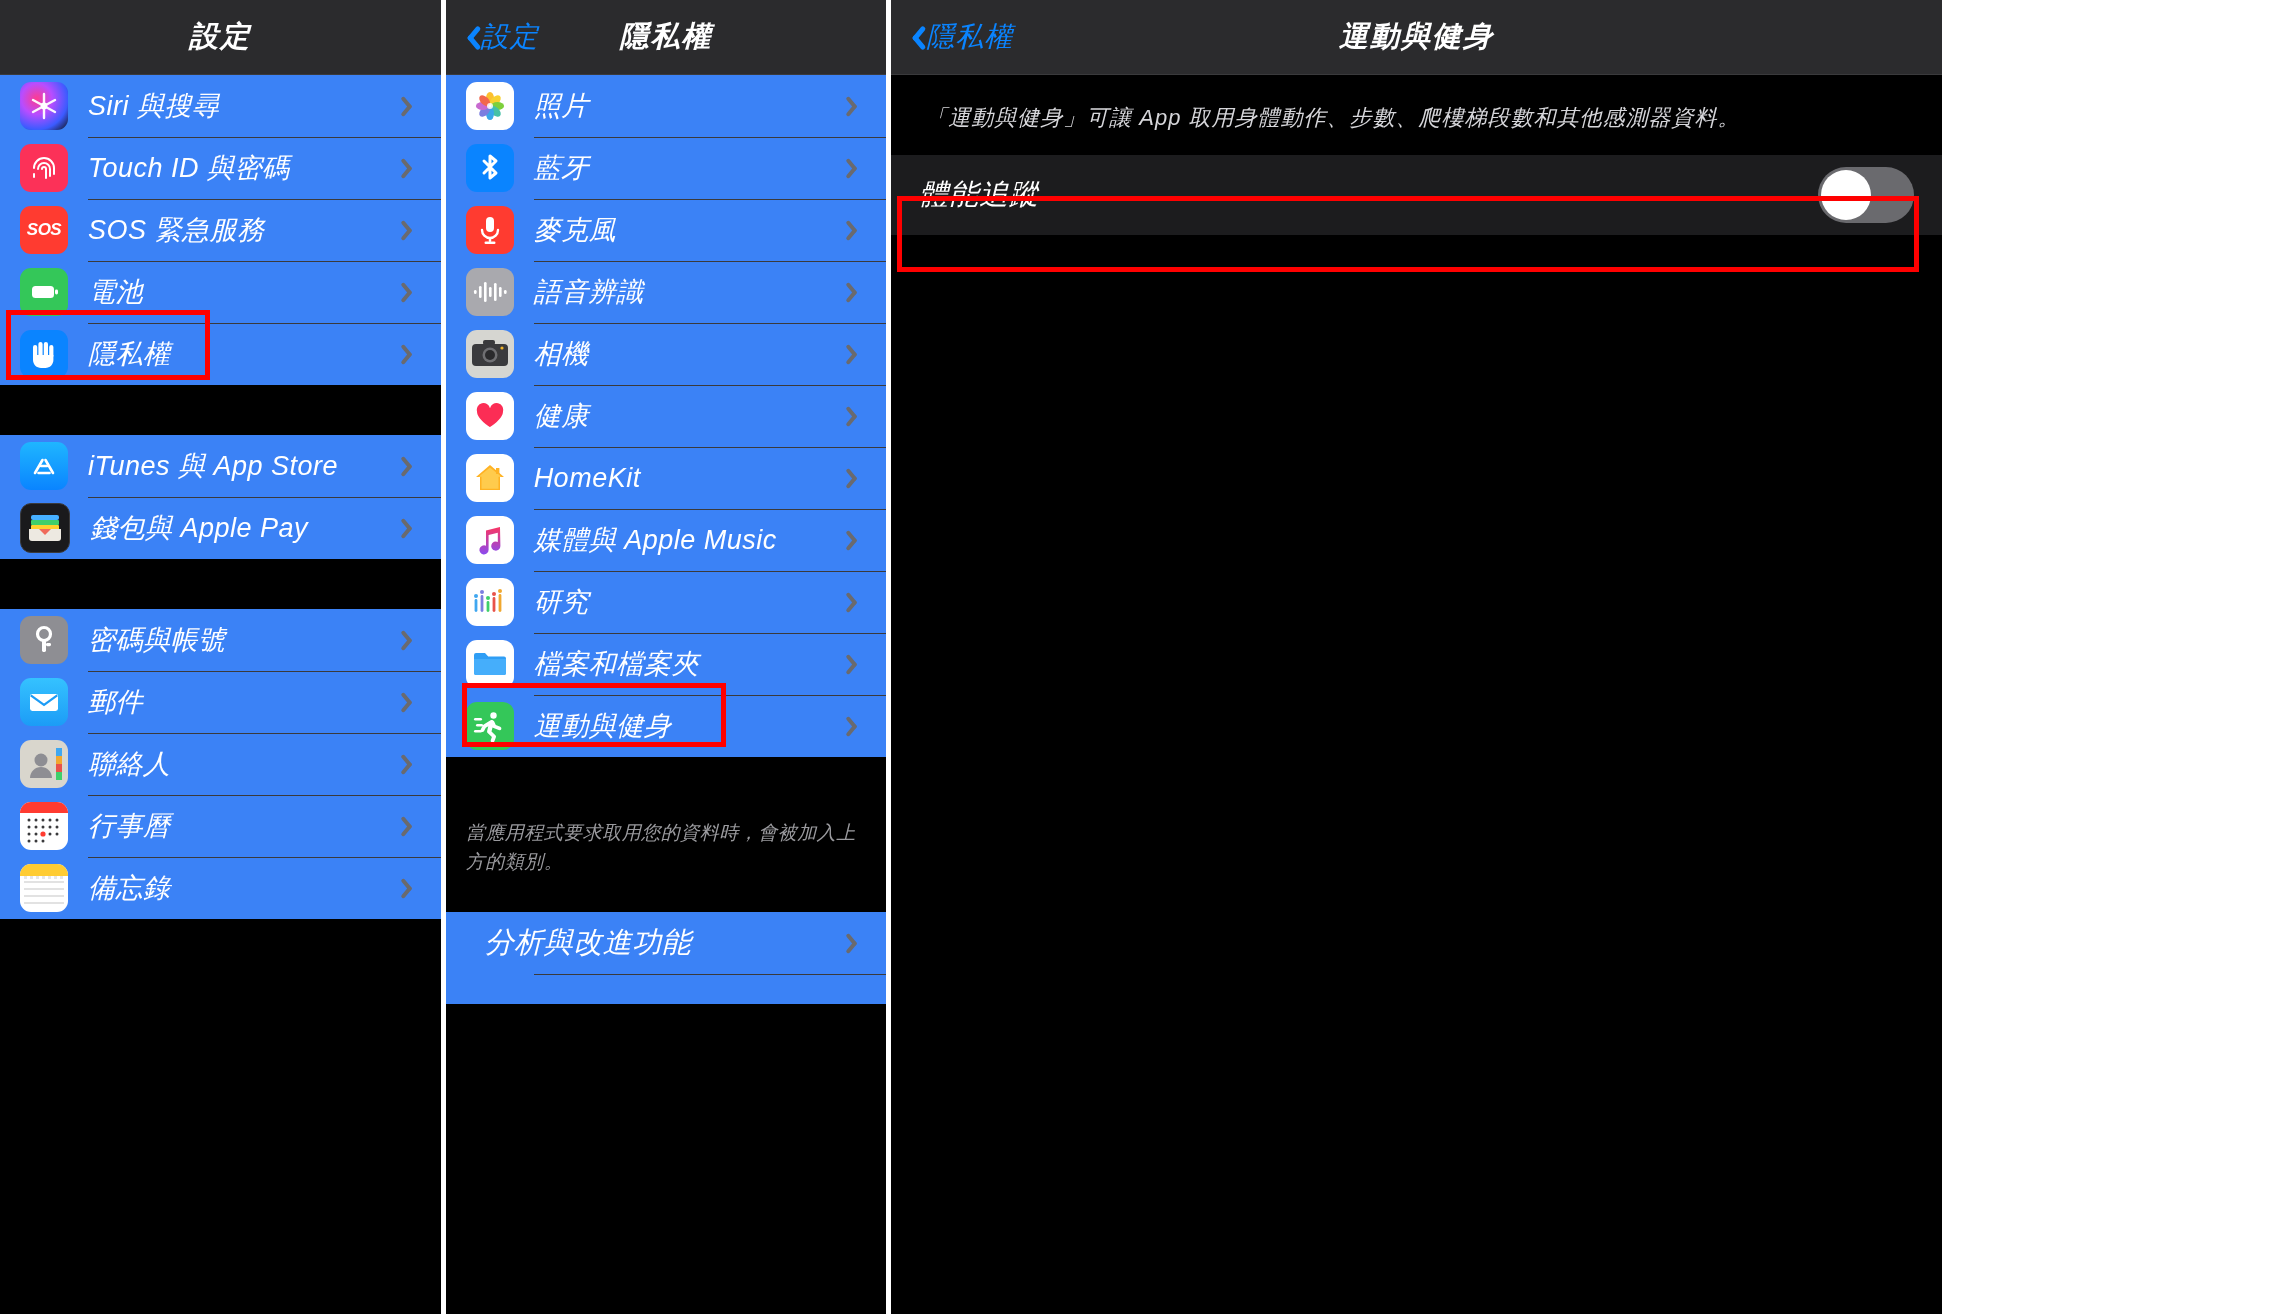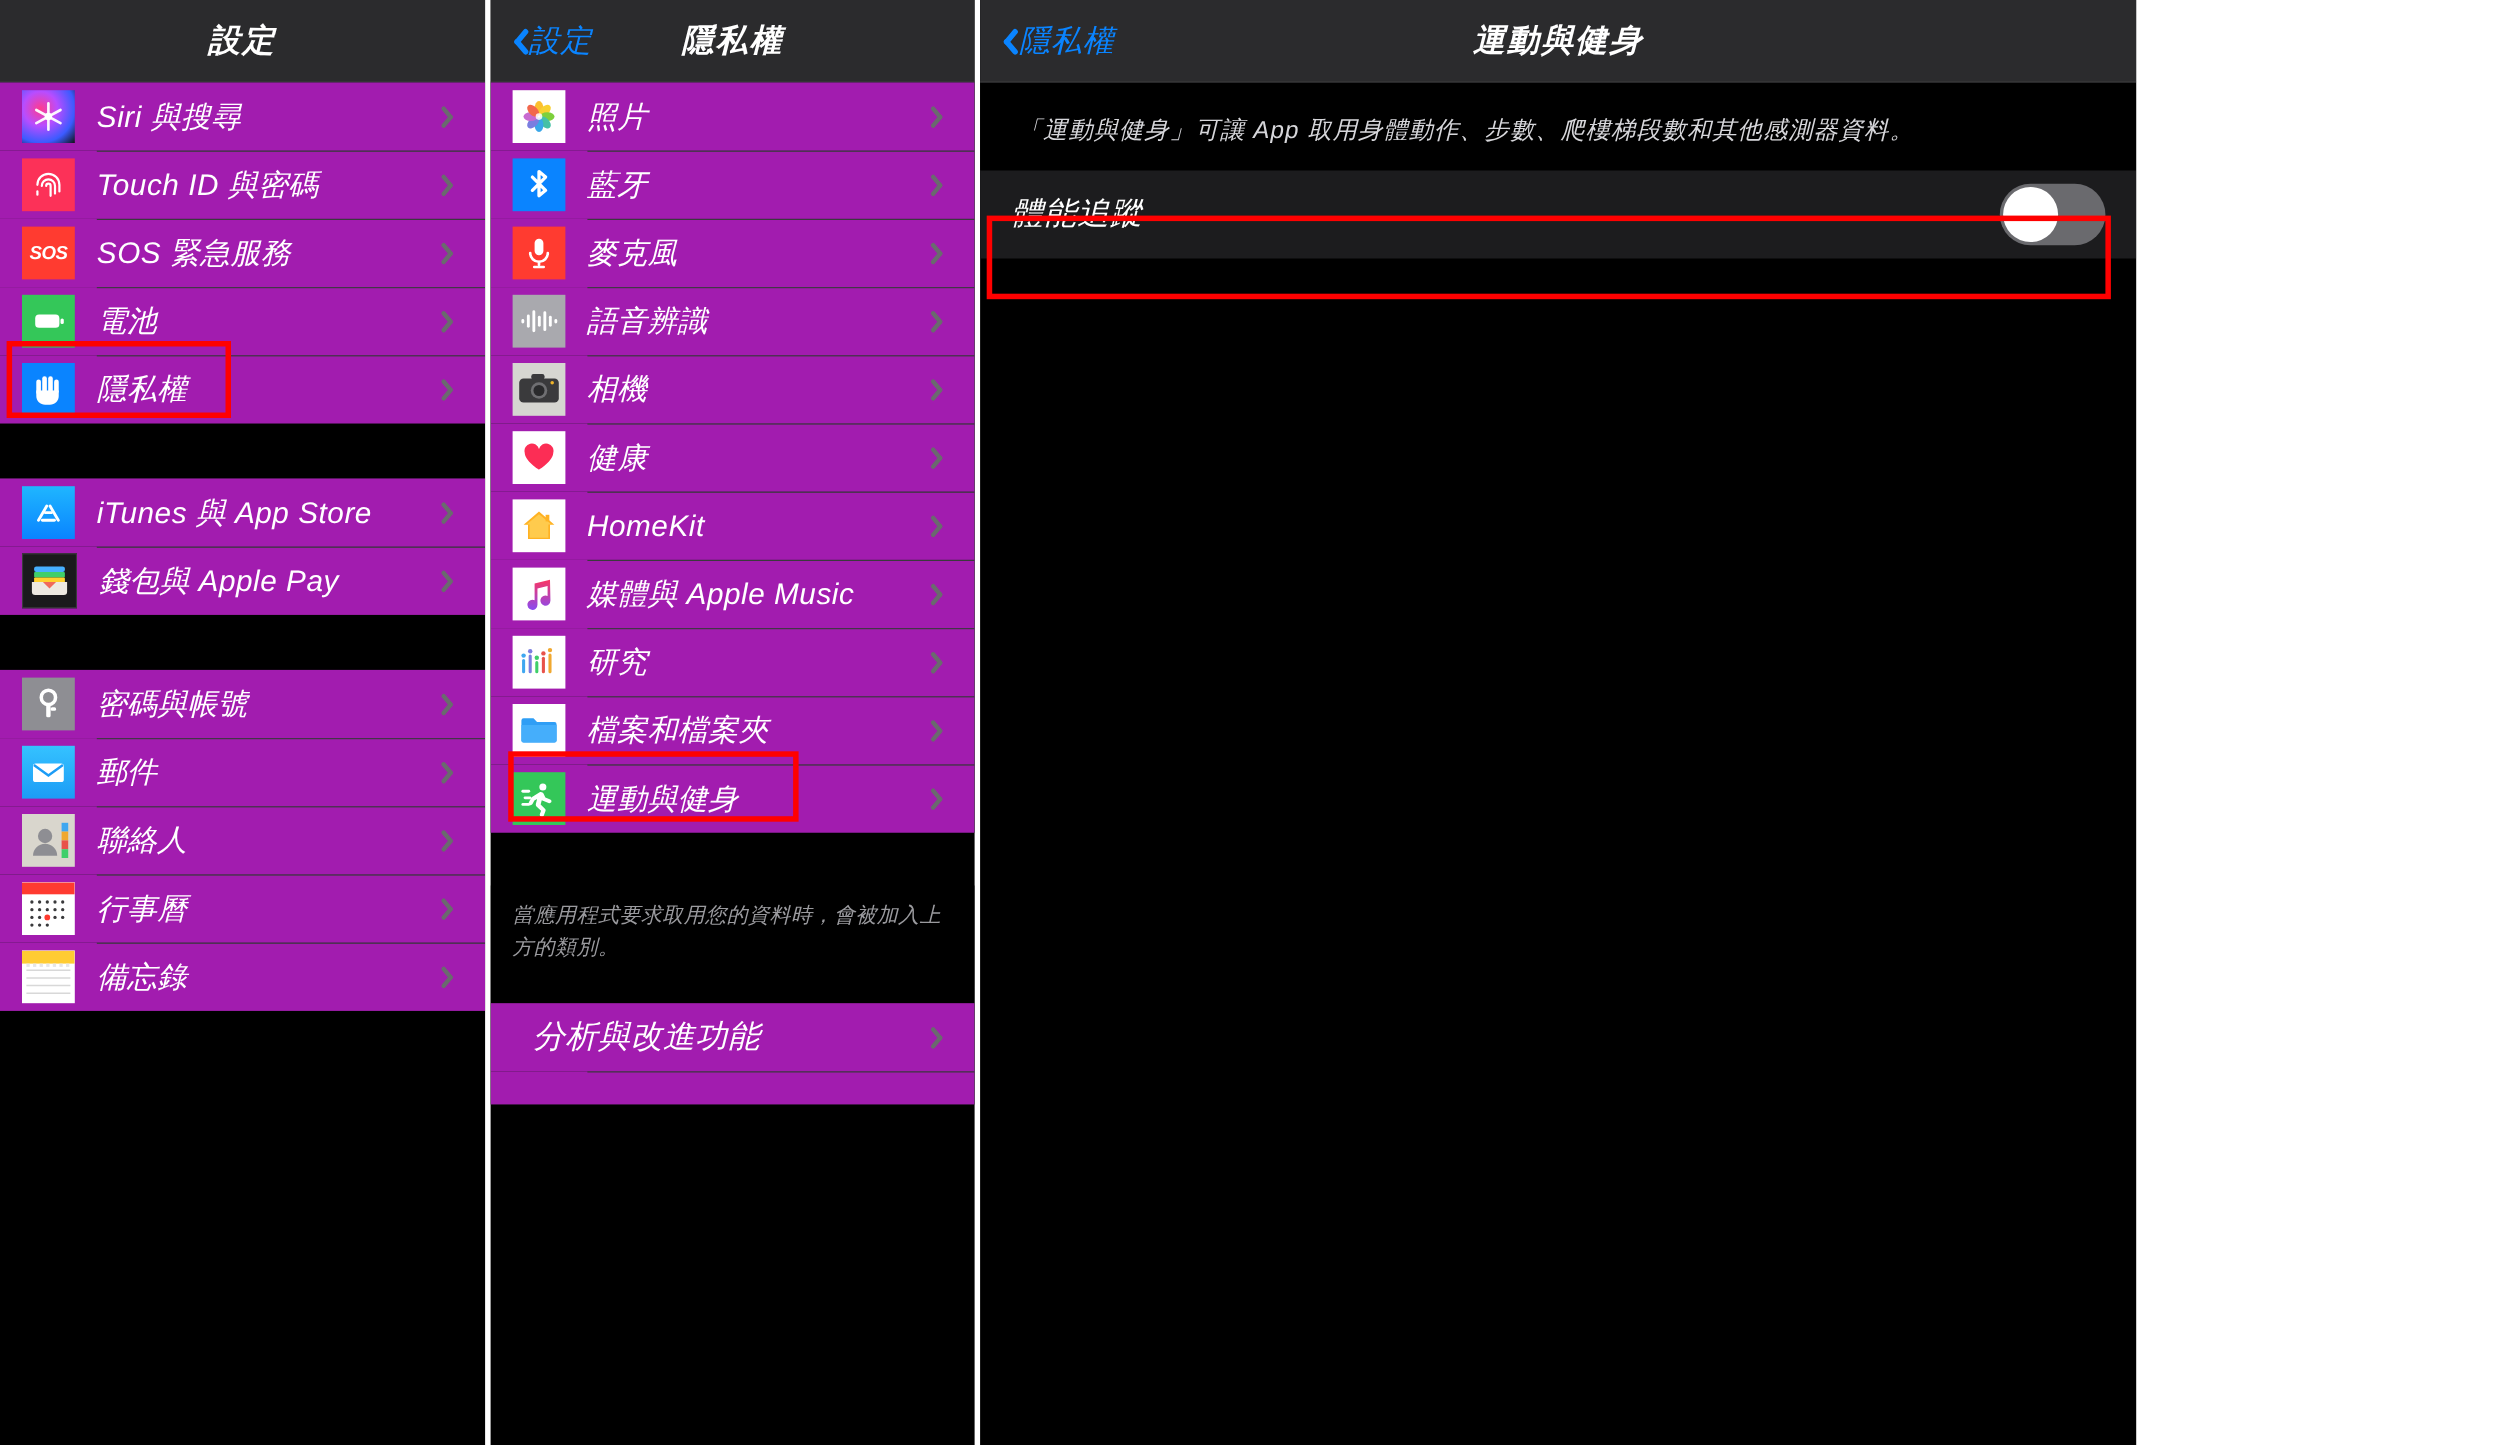--- a/index.html
+++ b/index.html
@@ -38,42 +38,42 @@
     background:#0a84ff;border-radius:3px;
   }
   .chev-back:before{top:1px;transform:rotate(40deg);transform-origin:bottom center;}
   .chev-back:after{top:14px;transform:rotate(-40deg);transform-origin:top center;}
 
   
   .group{background:#1c1c1e;}
   .spacer{background:#000;}
   .row{
     position:relative;display:flex;align-items:center;
-    height:62px;padding-left:20px;background:#a21caf;
+    height:62px;padding-left:20px;background:#3b82f6;
   }
   .row + .row:before{
     content:"";position:absolute;left:88px;right:0;top:0;height:1px;background:#3a3a3c;
   }
   .row .label{
     color:#fff;font-size:27px;margin-left:20px;letter-spacing:0.5px;white-space:nowrap;
   }
   .chev{
     position:absolute;right:22px;top:50%;width:13px;height:24px;
     transform:translateY(-50%);
   }
   .chev:before,.chev:after{
     content:"";position:absolute;left:3px;width:4px;height:14px;
     background:#6a6a6e;border-radius:2px;
   }
   .chev:before{top:0;transform:rotate(-40deg);transform-origin:bottom center;}
   .chev:after{top:11px;transform:rotate(40deg);transform-origin:top center;}
 
   
   .ico{
-    width:48px;height:48px;flex:0 0 48px;border-radius:0;
+    width:48px;height:48px;flex:0 0 48px;border-radius:11px;
     display:flex;align-items:center;justify-content:center;
     overflow:hidden;position:relative;
   }
   .ico svg{display:block;}
   .ico .txt{font-size:17px;font-weight:bold;color:#fff;letter-spacing:-0.5px;}
 
   
   .note{
     background:#000;color:#9a9a9e;font-size:19px;line-height:1.5;
     padding:14px 20px 22px 20px;letter-spacing:0.5px;margin-top:48px;

